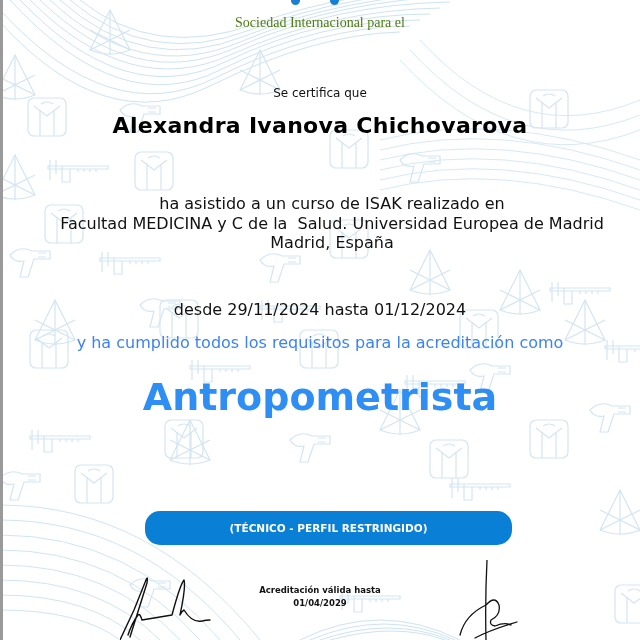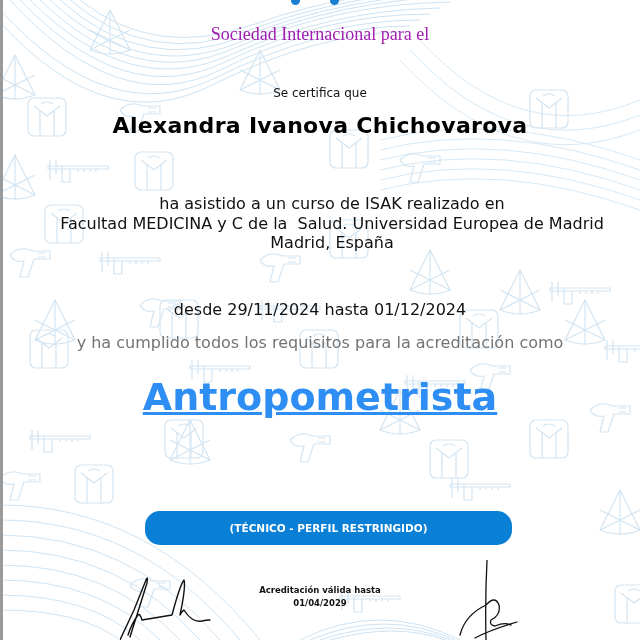--- a/index.html
+++ b/index.html
@@ -7,35 +7,35 @@
       width: 640px; height: 640px; overflow: hidden; position: relative;
       background: #ffffff;
       font-family: "DejaVu Sans", sans-serif;
     }
     .page { position: absolute; left: 0; top: 0; width: 640px; height: 640px; overflow: hidden; background: #fff; }
     .left-edge { position: absolute; left: 0; top: 0; width: 3px; height: 640px; background: #9a9a9a; }
     .bg-svg { position: absolute; left: 0; top: 0; width: 640px; height: 640px; }
     .center { position: absolute; left: 0; width: 640px; text-align: center; }
 
     .org-name {
-      top: 24px; font-family: "Liberation Serif", "DejaVu Serif", serif;
-      font-size: 18px; line-height: 21px; color: #a21caf; left: 0;
+      top: 12px; font-family: "Liberation Serif", "DejaVu Serif", serif;
+      font-size: 14px; line-height: 21px; color: #4d7c0f; left: 0;
     }
     .logo-dot { position: absolute; top: -4px; width: 9px; height: 9px; border-radius: 50%; background: #1a7fd0; }
 
     .certifies { top: 86px; font-size: 12px; color: #111; }
     .recipient {
       top: 113px; font-size: 22px; font-weight: bold; color: #000;
       letter-spacing: 0.3px;
     }
     .attended { top: 194px; font-size: 16px; color: #111; line-height: 19.5px; padding-left: 12px; }
     .dates { top: 300px; font-size: 16px; color: #111; }
-    .requirements { top: 333px; font-size: 16px; color: #737373; }
+    .requirements { top: 333px; font-size: 16px; color: #3b82f6; }
     .title-big {
-      top: 377px; font-size: 38px; font-weight: bold; color: #2e8ef3; line-height: 40px; text-decoration: underline;
+      top: 377px; font-size: 38px; font-weight: bold; color: #2e8ef3; line-height: 40px;
     }
     .banner {
       position: absolute; left: 145px; top: 511px; width: 367px; height: 34px;
       background: #0a7fd6; color: #fff; font-size: 10.5px; font-weight: bold;
       display: flex; align-items: center; justify-content: center; border-radius: 15px;
     }
     .validity { top: 584px; font-size: 8.5px; font-weight: bold; color: #111; line-height: 13px; }
     .sig { position: absolute; }
   </style>
 </head>

